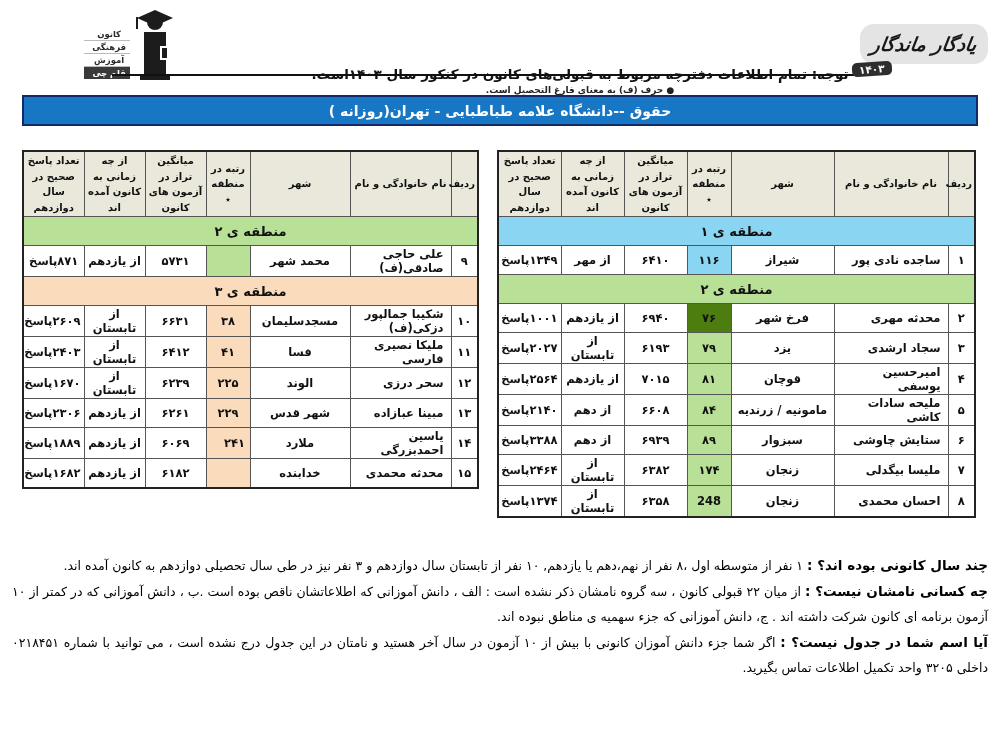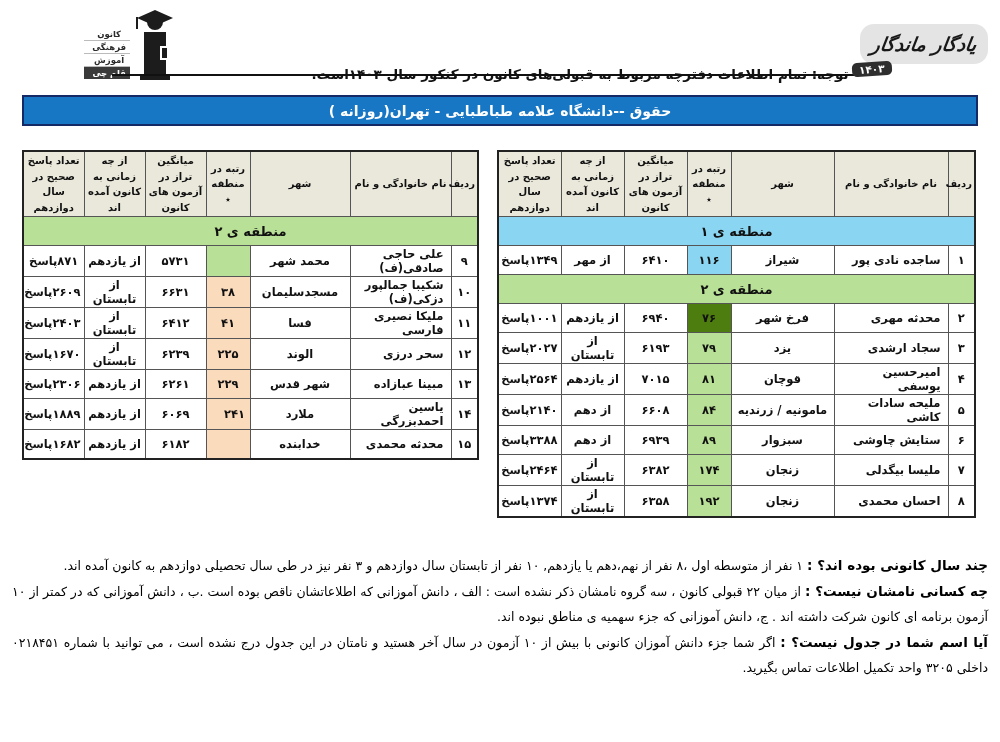--- a/index.html
+++ b/index.html
@@ -61,20 +61,21 @@
       <div id="kanoon-words">
         <span class="kanoon-word">کانون</span>
         <span class="kanoon-word">فرهنگی</span>
         <span class="kanoon-word">آموزش</span>
         <span class="kanoon-word hl">قلم چی</span>
       </div>
     </div>
 
     <div id="header-note">
       <div id="note-main">توجه: تمام اطلاعات دفترچه مربوط به قبولی‌های کانون در کنکور سال ۱۴۰۳است.</div>
+      <div id="note-sub">● حرف (ف) به معنای فارغ التحصیل است.</div>
     </div>
 
     <div id="header-rule"></div>
 
     <div id="brand">
       <div id="brand-bubble">
         <span id="brand-text">یادگار ماندگار</span>
       </div>
       <span id="brand-year">۱۴۰۳</span>
     </div>
@@ -172,21 +173,21 @@
           <td>زنجان</td>
           <td class="rank" style="background: rgb(184, 224, 150);">۱۷۴</td>
           <td>۶۳۸۲</td>
           <td>از تابستان</td>
           <td>۲۴۶۴پاسخ</td>
         </tr>
         <tr>
           <td>۸</td>
           <td class="name">احسان محمدی</td>
           <td>زنجان</td>
-          <td class="rank" style="background: rgb(184, 224, 150);">۱۹۲</td>
+          <td class="rank" style="background: rgb(184, 224, 150);">248</td>
           <td>۶۳۵۸</td>
           <td>از تابستان</td>
           <td>۱۳۷۴پاسخ</td>
         </tr>
       </tbody>
   </table>
 
   <table class="rtable" id="table-left">
     <colgroup>
       <col style="width:27px">
@@ -214,20 +215,23 @@
         </tr>
         <tr>
           <td>۹</td>
           <td class="name">علی حاجی صادقی(ف)</td>
           <td>محمد شهر</td>
           <td class="rank" style="background: rgb(184, 224, 150);"></td>
           <td>۵۷۳۱</td>
           <td>از یازدهم</td>
           <td>۸۷۱پاسخ</td>
         </tr>
+        <tr class="section">
+          <td colspan="7" style="background: rgb(250, 220, 189);">منطقه ی ۳</td>
+        </tr>
         <tr>
           <td>۱۰</td>
           <td class="name">شکیبا جمالپور دزکی(ف)</td>
           <td>مسجدسلیمان</td>
           <td class="rank" style="background: rgb(250, 220, 189);">۳۸</td>
           <td>۶۶۳۱</td>
           <td>از تابستان</td>
           <td>۲۶۰۹پاسخ</td>
         </tr>
         <tr>

